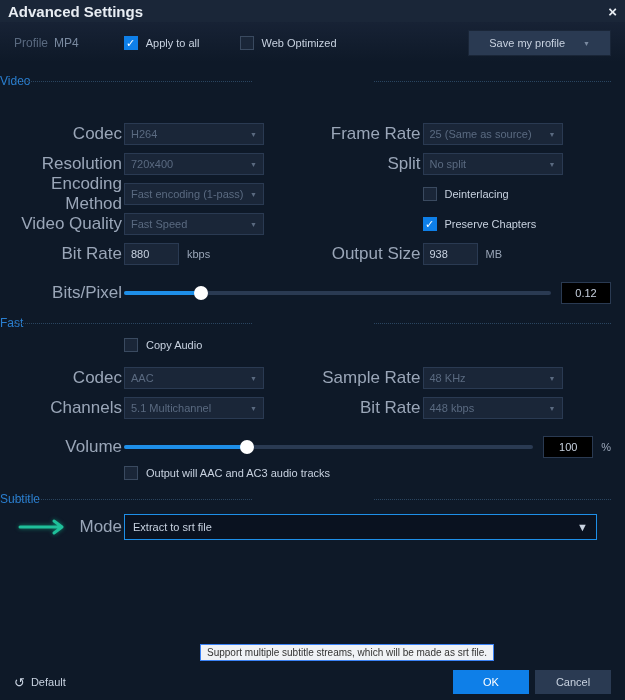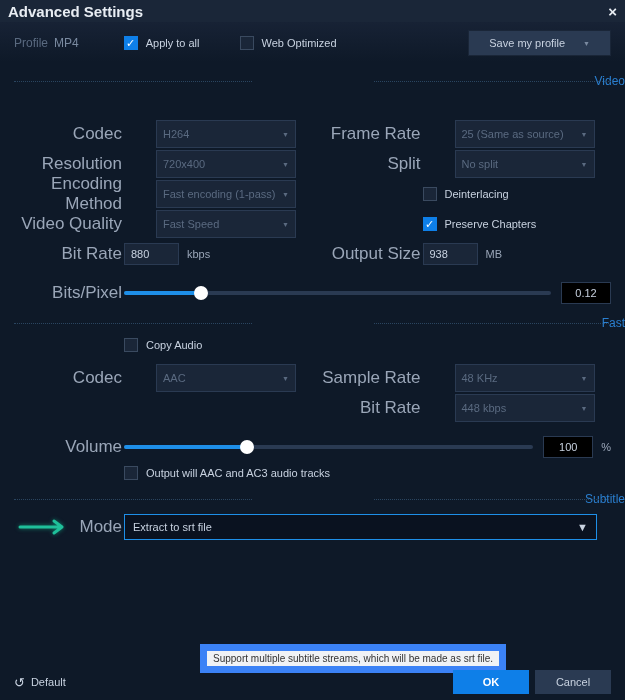--- a/index.html
+++ b/index.html
@@ -8,49 +8,49 @@
 .title-bar span { color:#e8edf3; font-size:15px; font-weight:bold; }
 .close-x { color:#c8d2e0; font-size:14px; cursor:pointer; }
 .header { display:flex; align-items:center; padding:10px 14px 8px 14px; background:linear-gradient(to bottom,#172235,#0e1928); height:40px; }
 .profile { color:#5a6a80; font-size:12px; margin-right:45px;text-align:right; }
 .profile b { color:#7a8aa0; font-weight:normal; margin-left:6px; }
 .chkwrap { display:flex; align-items:center; margin-right:40px; color:#c8d2e0; font-size:11px; }
 .chk { width:14px; height:14px; border:1px solid #3a4a60; background:#1a2638; margin-right:8px; display:inline-flex; align-items:center; justify-content:center; }
 .chk.on { background:#0e7fe8; border-color:#0e7fe8; color:#fff; font-size:11px; }
 .save-btn { margin-left:auto; background:#2a3a52; color:#c8d2e0; padding:6px 20px; display:flex; align-items:center; cursor:pointer; border:1px solid #1a2638; }
 .save-btn .arrow { margin-left:18px; font-size:7px; color:#7a8aa0; }
-.section-head { text-align:right; color:#2a7fd0; font-size:12px; margin:12px 0 8px; position:relative; }
+.section-head { text-align:left; color:#2a7fd0; font-size:12px; margin:12px 0 8px; position:relative; }
 .section-head::before,.section-head::after { content:""; position:absolute; top:50%; width:38%; border-top:1px dotted #2a4560; }
 .section-head::before { left:14px; } .section-head::after { right:14px; }
 .content { padding:0 14px; }
 .grid { display:flex; flex-wrap:wrap; }
 .col { width:50%; }
 .row { display:flex; align-items:center; margin:6px 0; height:24px; }
 .lbl { width:110px; text-align:right; color:#9aa6b8; font-size:17px; padding-right:2px; }
-.sel { flex:0 0 140px; height:28px; background:#1a2638; border:1px solid #2a3a52; color:#5a6a80; display:flex; align-items:center; justify-content:space-between; padding:0 6px; cursor:pointer;margin-left:32px; }
+.sel { flex:0 0 140px; height:22px; background:#1a2638; border:1px solid #2a3a52; color:#5a6a80; display:flex; align-items:center; justify-content:space-between; padding:0 6px; cursor:pointer; }
 .sel .arrow { font-size:7px; color:#5a6a80; }
 .txt { width:55px; height:22px; background:#1a2638; border:1px solid #2a3a52; color:#c8d2e0; padding:0 6px; font-size:11px; }
 .unit { margin-left:8px; color:#9aa6b8; }
 .slider-row { display:flex; align-items:center; margin:10px 0 6px; }
 .slider-row .lbl { width:110px; }
 .slider { flex:1; height:4px; background:#2a3a52; border-radius:2px; position:relative; margin-right:10px; }
 .slider .fill { position:absolute; left:0; top:0; height:4px; background:#1e8fe8; border-radius:2px; }
 .slider .thumb { position:absolute; top:-5px; width:14px; height:14px; background:#fff; border-radius:50%; cursor:pointer; transform:translateX(-50%); }
 .slider-val { width:50px; height:22px; background:#000000; border:1px solid #2a3a52; color:#c8d2e0; display:flex; align-items:center; justify-content:center; }
 .chk-row { display:flex; align-items:center; padding-left:110px; margin:8px 0; color:#c8d2e0; font-size:11px; }
 .sub-mode { display:flex; align-items:center; margin:6px 0; }
 .sub-sel { flex:1; height:24px; background:#0a1220; border:1px solid #1e8fe8; color:#c8d2e0; display:flex; align-items:center; justify-content:space-between; padding:12px 8px; margin-right:14px; cursor:pointer; }
 .ptr-arrow { width:60px; display:flex; align-items:center; justify-content:flex-end; }
 .ptr-arrow svg { filter:drop-shadow(0 0 2px #0e7f68); }
-.tooltip { position:absolute; left:200px; top:644px; background:#f0f2f5; color:#333; font-size:10px; padding:2px 6px; border:7px solid #3b82f6; }
+.tooltip { position:absolute; left:200px; top:644px; background:#f0f2f5; color:#333; font-size:10px; padding:2px 6px; border:1px solid #3b82f6; }
 .footer { position:absolute; bottom:0; left:0; right:0; height:36px; display:flex; align-items:center; padding:0 14px; }
 .default-btn { color:#c8d2e0; font-size:11px; display:flex; align-items:center; cursor:pointer; }
 .default-btn .ico { margin-right:6px; font-size:13px; }
 .btn { width:76px; height:24px; display:flex; align-items:center; justify-content:center; margin-left:6px; cursor:pointer; font-size:11px; }
-.btn.ok { background:#0e7fe8; color:#fff;font-weight:bold; }
+.btn.ok { background:#0e7fe8; color:#fff; }
 .btn.cancel { background:#2a3a52; color:#c8d2e0; }
 .spacer { flex:1; }
 </style>
 </head>
 <body>
 
 <div class="title-bar">
   <span>Advanced Settings</span>
   <span class="close-x">×</span>
 </div>
@@ -163,20 +163,27 @@
   <div class="chk-row">
       <span class="chk"></span>
       <span>Copy Audio</span>
     </div>
   <div class="grid">
     <div class="col">
       <div class="row">
           <div class="lbl">Codec</div>
           <div class="sel">
             <span>AAC</span>
+            <span class="arrow">▼</span>
+          </div>
+        </div>
+      <div class="row">
+          <div class="lbl">Channels</div>
+          <div class="sel">
+            <span>5.1 Multichannel</span>
             <span class="arrow">▼</span>
           </div>
         </div>
     </div>
     <div class="col">
       <div class="row">
           <div class="lbl">Sample Rate</div>
           <div class="sel">
             <span>48 KHz</span>
             <span class="arrow">▼</span>

